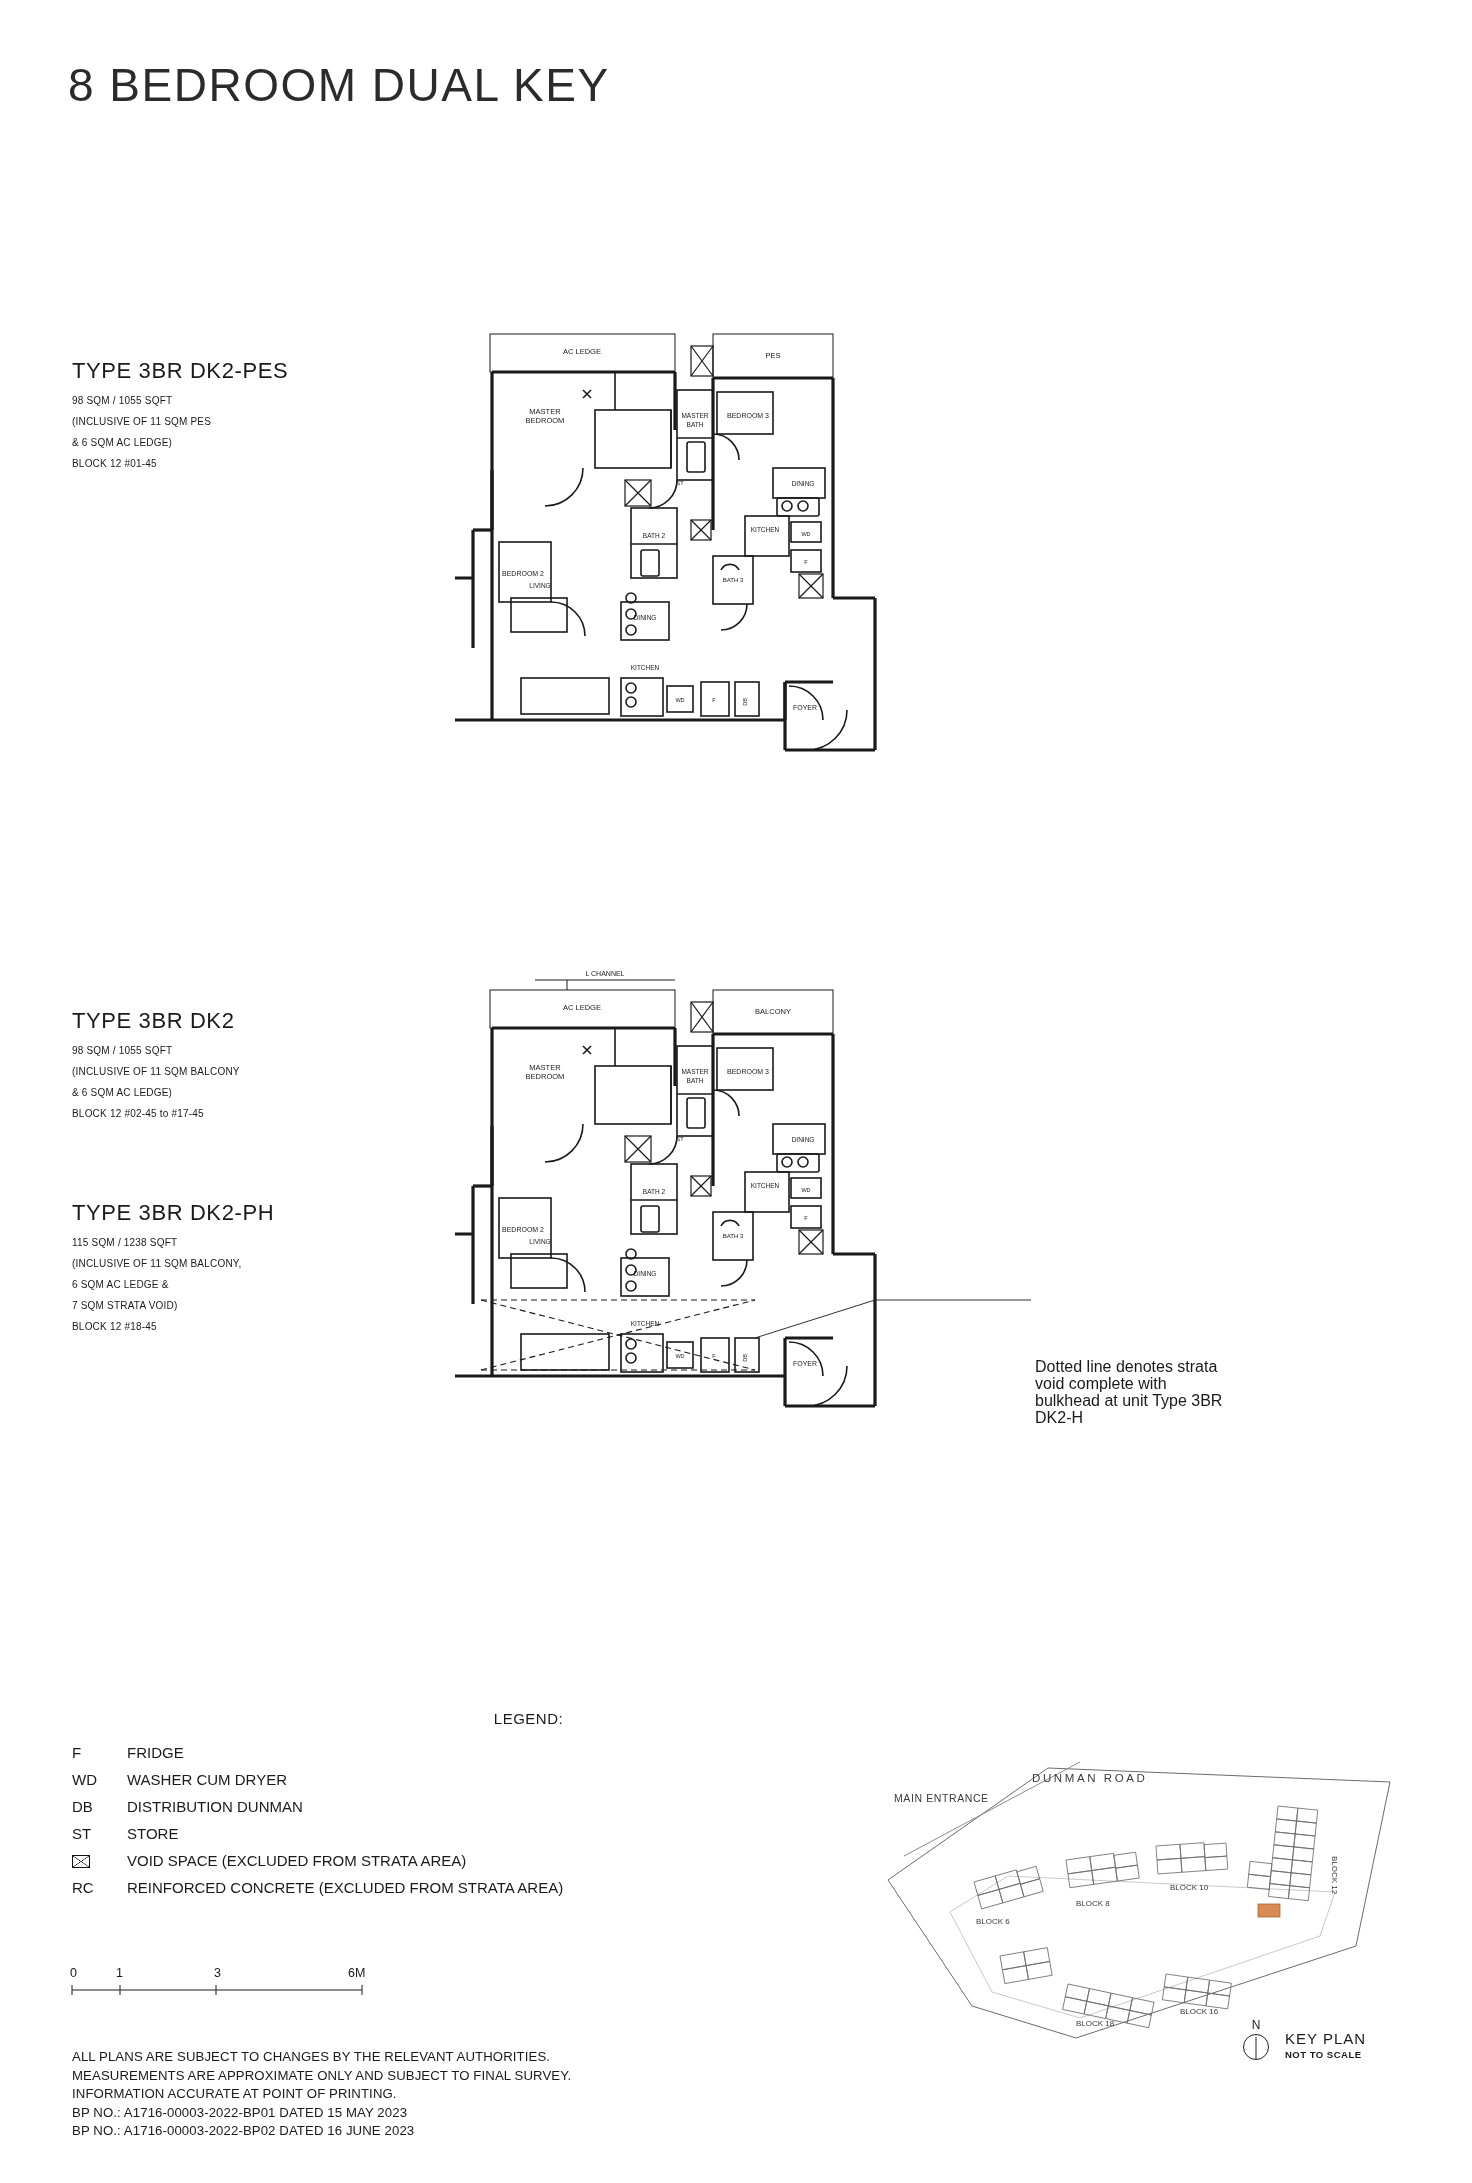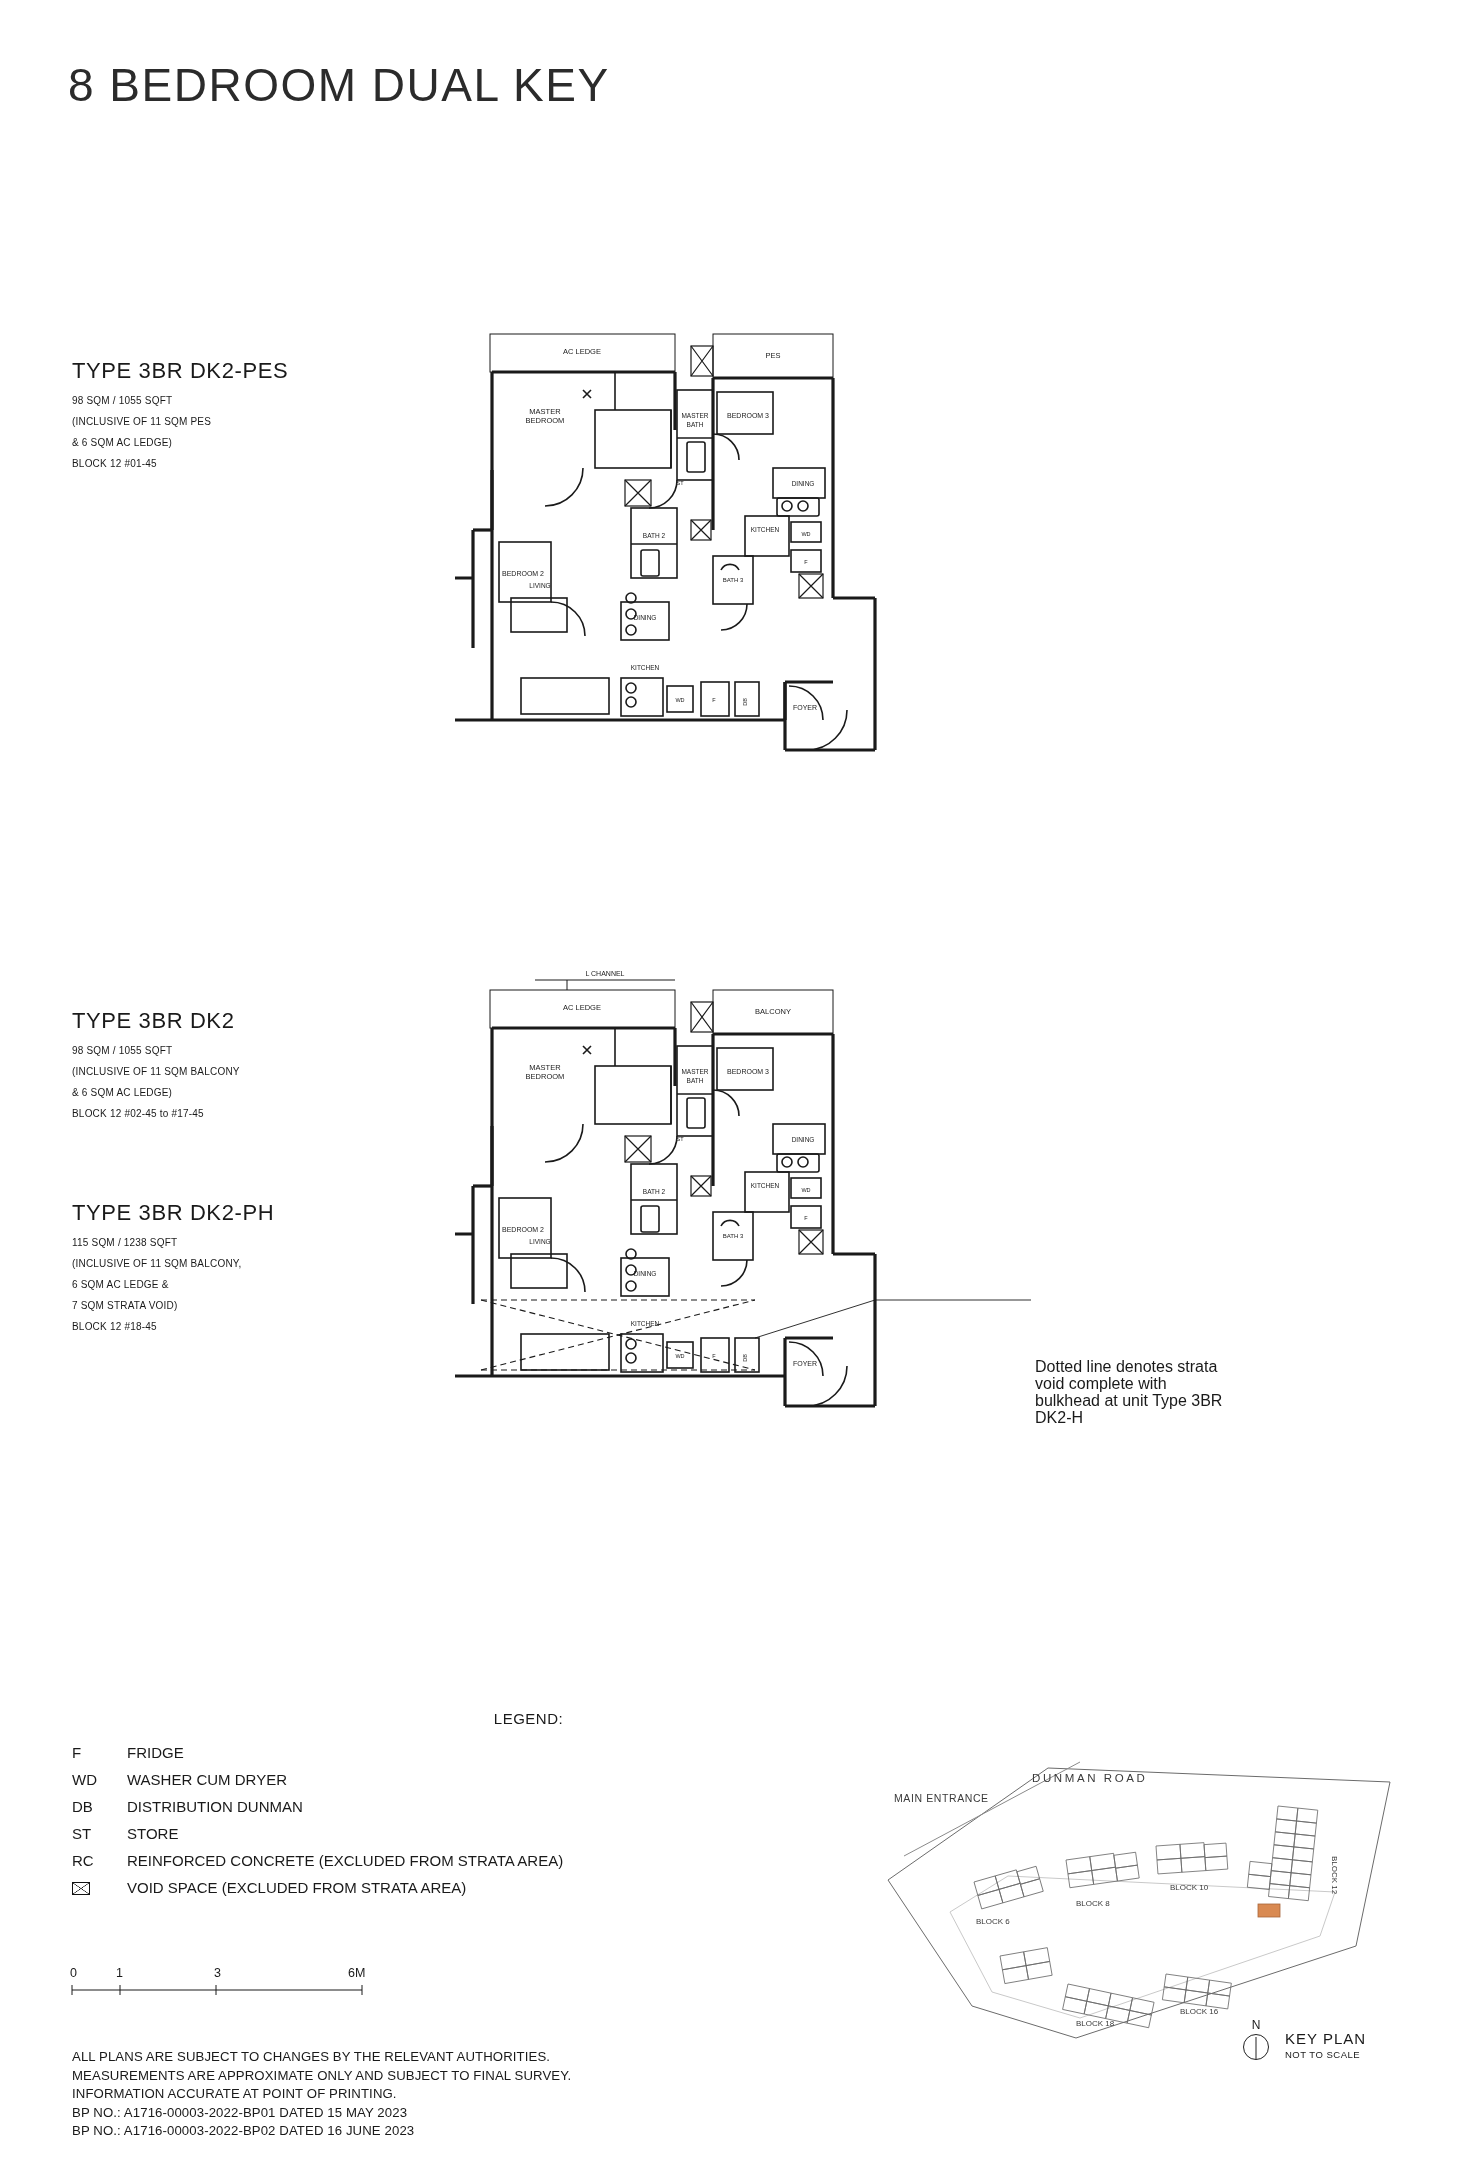--- a/index.html
+++ b/index.html
@@ -63,21 +63,21 @@
     position:absolute; left:72px; top:2048px;
     font-size:13.2px; line-height:18.5px; letter-spacing:0.1px;
   }
 
   
   .keyplan { position:absolute; left:880px; top:1760px; }
   .keyplan-label {
     position:absolute; left:1285px; top:2030px; text-align:left;
   }
   .kp-title { font-size:15px; letter-spacing:1px; }
-  .kp-sub { font-size:9.5px; letter-spacing:0.5px; margin-top:2px;}
+  .kp-sub { font-size:9.5px; letter-spacing:0.5px; margin-top:2px;font-weight:bold;}
   .north { position:absolute; left:1243px; top:2018px; text-align:center; }
   .north-n { font-size:12px; }
   .north-circle {
     width:26px; height:26px; border:1px solid #222; border-radius:50%;
     position:relative; margin:2px auto 0;
   }
   .north-circle:after{
     content:""; position:absolute; left:50%; top:2px; width:1px; height:22px;
     background:#222; transform:translateX(-50%);
   }
@@ -395,26 +395,26 @@
   </div>
   <div class="legend-row">
     <div class="legend-key">DB</div>
     <div class="legend-val">DISTRIBUTION DUNMAN</div>
   </div>
   <div class="legend-row">
     <div class="legend-key">ST</div>
     <div class="legend-val">STORE</div>
   </div>
   <div class="legend-row">
+    <div class="legend-key"><span class="void-glyph"></span></div>
+    <div class="legend-val">VOID SPACE (EXCLUDED FROM STRATA AREA)</div>
+  </div>
+  <div class="legend-row">
     <div class="legend-key">RC</div>
     <div class="legend-val">REINFORCED CONCRETE (EXCLUDED FROM STRATA AREA)</div>
-  </div>
-  <div class="legend-row">
-    <div class="legend-key"><span class="void-glyph"></span></div>
-    <div class="legend-val">VOID SPACE (EXCLUDED FROM STRATA AREA)</div>
   </div>
 </div>
 
 <div class="scalebar">
   <div class="nums">
     <span style="left:0px">0</span>
     <span style="left:46px">1</span>
     <span style="left:144px">3</span>
     <span style="left:278px">6M</span>
   </div>

